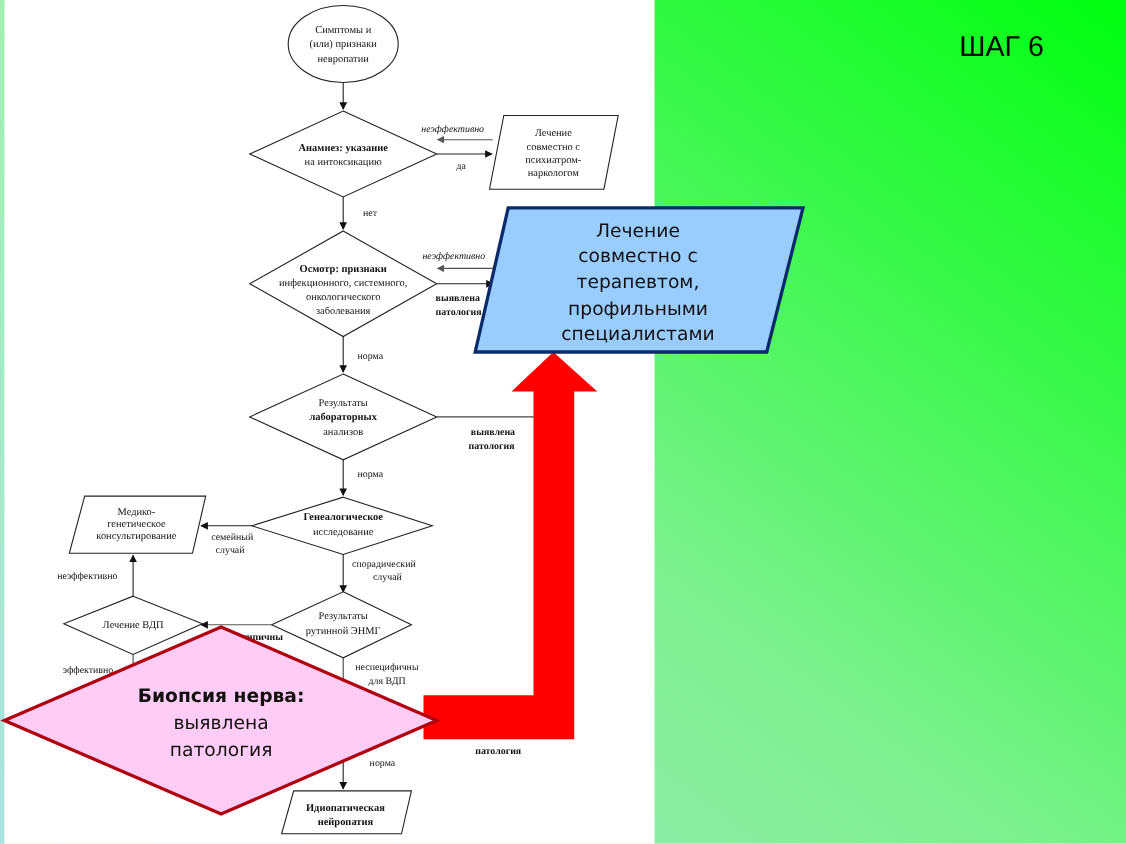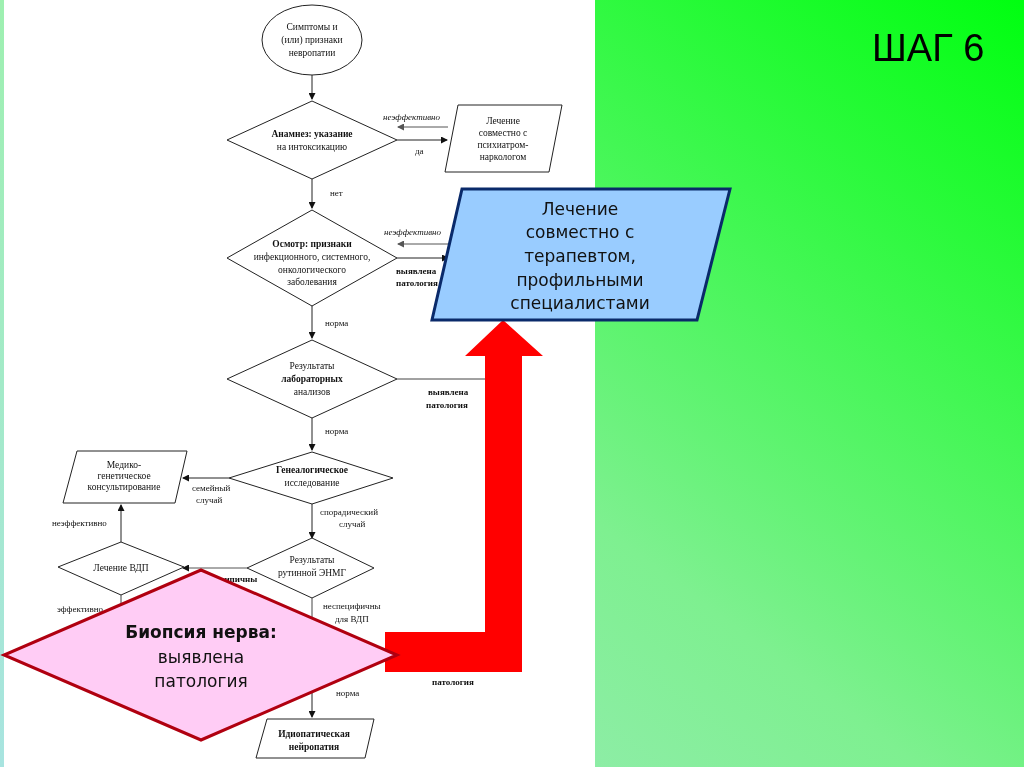--- a/index.html
+++ b/index.html
@@ -12,21 +12,21 @@
     #white-panel { position: absolute; left: 4px; top: 0; width: 591px; height: 767px; background: #ffffff; }
     #left-strip { position: absolute; left: 0; top: 0; width: 4px; height: 767px; background: linear-gradient(#9ef0b0, #a8e4e0); }
     svg { position: absolute; left: 0; top: 0; }
     .fc-text { font-family: "Liberation Serif", serif; font-size: 9.5px; fill: #111; }
     .fc-bold { font-weight: bold; }
     .fc-label { font-family: "Liberation Serif", serif; font-size: 9px; fill: #111; }
     .fc-italic { font-style: italic; }
     .big-text { font-family: "DejaVu Sans", sans-serif; fill: #111; }
     #step-title {
       position: absolute; left: 872px; top: 27px; font-family: "Liberation Sans", sans-serif;
-      font-size: 38px; color: #000; letter-spacing: 0px; margin: 0; font-weight: normal;
+      font-size: 26px; color: #000; letter-spacing: 0px; margin: 0; font-weight: normal;
     }
   </style>
 </head>
 <body>
 
 <div id="slide">
   <div id="left-strip"></div>
   <div id="white-panel"></div>
 
   <svg width="1024" height="767" viewBox="0 0 1024 767">

